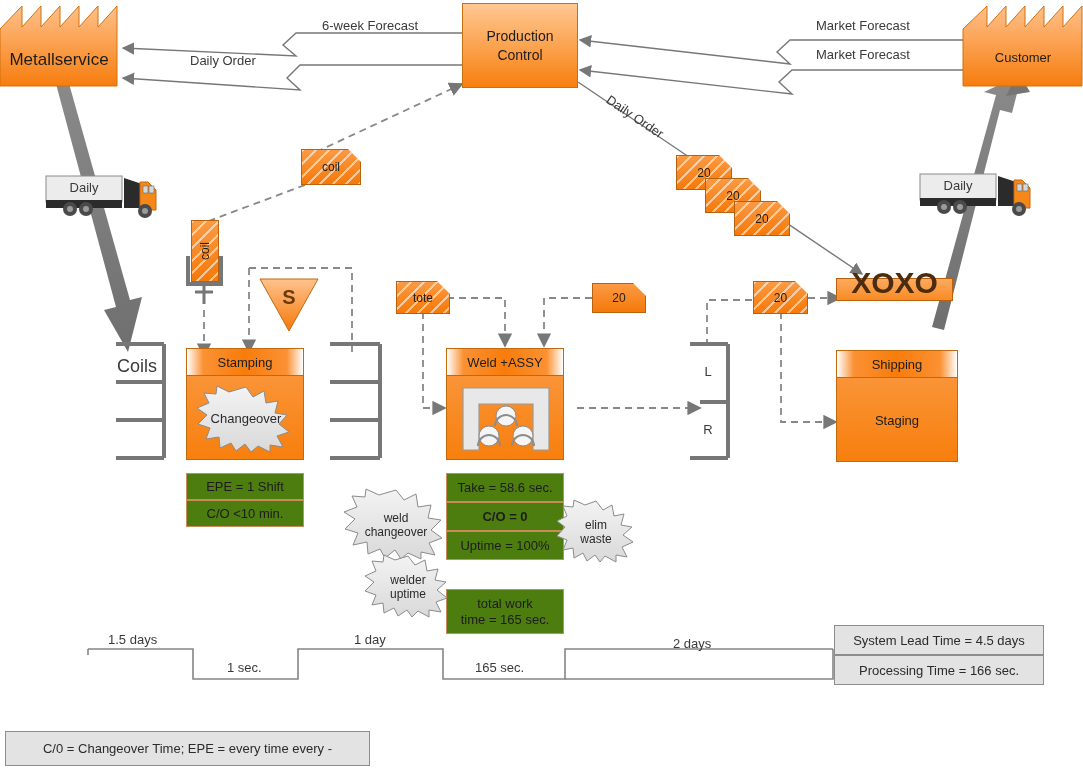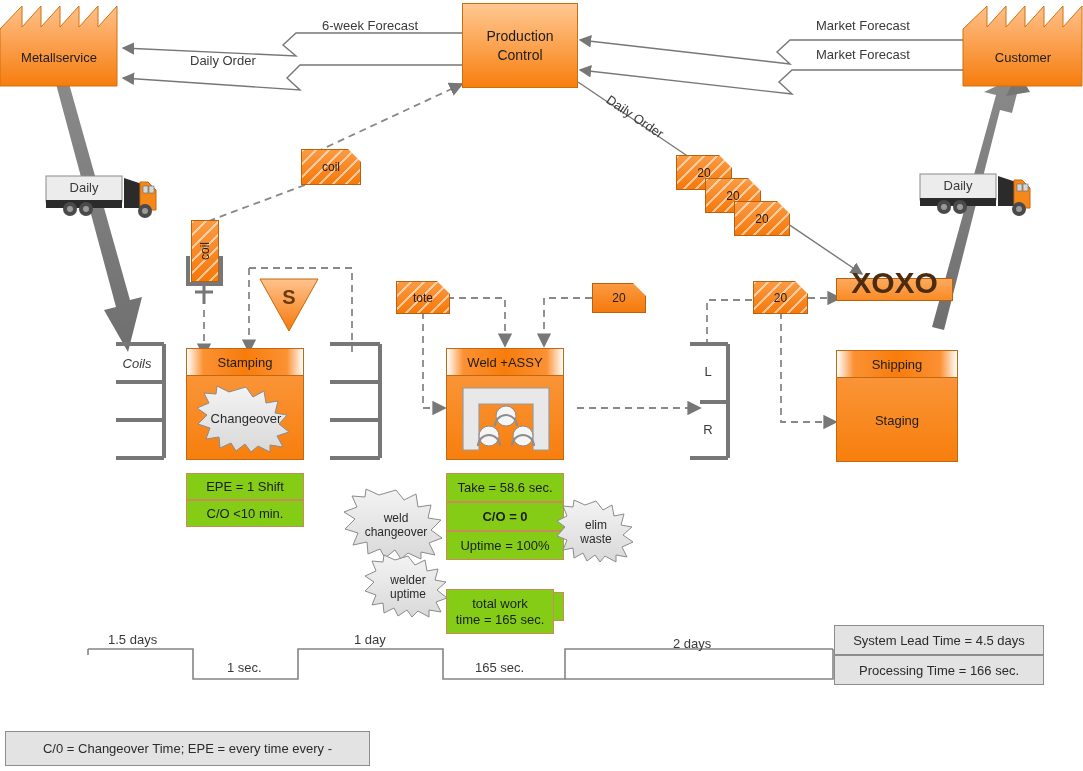--- a/index.html
+++ b/index.html
@@ -11,21 +11,21 @@
   
   .lbl{font-size:13px;color:#3a3a3a;white-space:nowrap;}
 
   
   .procbox{border:1px solid #c2690f;background:linear-gradient(#fb9b45,#f77f0d);}
   .proc-title{height:26px;border-bottom:1px solid #c2690f;
     background:linear-gradient(90deg,#ffffff 0%,#fb9134 14%,#f87c0a 50%,#fb9134 86%,#ffffff 100%);
     display:flex;align-items:center;justify-content:center;font-size:13px;color:#1d1d1d;}
   .proc-body{position:relative;width:100%;}
 
-  .databox{border:1px solid #c98b5a;background:#84cc16;
+  .databox{border:1px solid #c98b5a;background:#4d7c0f;
     display:flex;align-items:center;justify-content:center;
     font-size:13px;color:#1d1d1d;text-align:center;line-height:16px;}
 
   .greybox{border:1px solid #8d8d8d;background:#e3e3e3;
     display:flex;align-items:center;justify-content:center;
     font-size:13px;color:#2b2b2b;text-align:center;}
 
   
   .kanban{border:1px solid #b9620d;display:flex;align-items:center;justify-content:center;
     font-size:12px;color:#1d1d1d;}
@@ -130,21 +130,21 @@
   <div class="abs" style="left:0;top:5;width:118px;height:82px;top:5px;">
     <svg width="118" height="82">
       <defs>
         <linearGradient id="pg1" x1="0" y1="0" x2="0" y2="1">
           <stop offset="0" stop-color="#ffc08a"></stop>
             <stop offset="1" stop-color="#f67d0e"></stop>
         </linearGradient>
       </defs>
       <path d="M0,24 L0,81 L117,81 L117,1 L98,22 L98,1 L79,22 L79,1 L60,22 L60,1 L41,22 L41,1 L22,22 L22,1 Z" fill="url(#pg1)" stroke="#d0710f" stroke-width="1"></path>
     </svg>
-    <div class="abs lbl" style="left:0;top:45px;width:118px;text-align:center;font-size:13px;color:#1d1d1d;">Metallservice</div>
+    <div class="abs lbl" style="left:0;top:45px;width:118px;text-align:center;font-size:17px;color:#1d1d1d;">Metallservice</div>
   </div>
 
   <div class="abs" style="left:963px;top:5px;width:120px;height:82px;">
     <svg width="120" height="82">
       <path d="M0,24 L0,81 L119,81 L119,1 L100,22 L100,1 L81,22 L81,1 L62,22 L62,1 L43,22 L43,1 L24,22 L24,1 Z" fill="url(#pg1)" stroke="#d0710f" stroke-width="1"></path>
     </svg>
     <div class="abs lbl" style="left:0;top:45px;width:120px;text-align:center;font-size:13px;color:#1d1d1d;">Customer</div>
   </div>
 
   <div class="abs" style="left:462px;top:3px;width:116px;height:85px;
@@ -247,21 +247,21 @@
   <div class="abs" style="left:106px;top:342px;width:60px;height:118px;">
     <svg width="60" height="118">
       <g stroke="#777777" stroke-width="4" fill="none">
         <path d="M58,2 L10,2"></path>
           <path d="M58,2 L58,116"></path>
         <path d="M58,40 L10,40"></path>
           <path d="M58,78 L10,78"></path>
           <path d="M58,116 L10,116"></path>
       </g>
     </svg>
-    <div class="abs lbl" style="left:2px;top:14px;width:58px;text-align:center;font-size:13px;font-style:italic;">Coils</div>
+    <div class="abs lbl" style="left:2px;top:14px;width:58px;text-align:center;font-size:18px;">Coils</div>
   </div>
 
   <div class="abs" style="left:328px;top:342px;width:58px;height:118px;">
     <svg width="58" height="118">
       <g stroke="#777777" stroke-width="4" fill="none">
         <path d="M2,2 L52,2"></path>
           <path d="M52,2 L52,116"></path>
         <path d="M2,40 L52,40"></path>
           <path d="M2,78 L52,78"></path>
           <path d="M2,116 L52,116"></path>
@@ -317,21 +317,21 @@
         <path d="M19,62 a11,11 0 0 1 22,0" fill="none" stroke="#8d8d8d" stroke-width="2"></path>
         <circle cx="64" cy="52" r="10" fill="#f5f5f5" stroke="#8d8d8d"></circle>
         <path d="M53,62 a11,11 0 0 1 22,0" fill="none" stroke="#8d8d8d" stroke-width="2"></path>
       </svg>
     </div>
   </div>
   <div class="abs databox" style="left:446px;top:473px;width:118px;height:29px;">Take = 58.6 sec.</div>
   <div class="abs databox" style="left:446px;top:502px;width:118px;height:29px;font-weight:bold;">C/O = 0</div>
   <div class="abs databox" style="left:446px;top:531px;width:118px;height:29px;">Uptime = 100%</div>
   <div class="abs databox" style="left:446px;top:560px;width:118px;height:29px;margin-top:32px;">2 Shifts</div>
-  <div class="abs databox" style="left:446px;top:589px;width:108px;height:45px;white-space:pre-line;">total work
+  <div class="abs databox" style="left:446px;top:589px;width:118px;height:45px;white-space:pre-line;">total work
 time = 165 sec.</div>
 
   <div class="abs" style="left:342px;top:489px;width:108px;height:70px;">
     <svg width="108" height="70">
       <path d="M54,1 L62,11 L74,5 L76,18 L89,16 L86,29 L99,31 L89,41 L100,49 L87,54 L93,66
                L79,63 L79,70 L66,64 L59,70 L53,61 L43,69 L38,60 L26,65 L25,53 L11,56 L16,44
                L3,40 L13,30 L2,23 L15,18 L10,7 L23,8 L24,0 L37,6 Z" fill="url(#bg1)" stroke="#8b8b8b"></path>
       <defs>
           <linearGradient id="bg1b" x1="0" y1="0" x2="0" y2="1">
         <stop offset="0" stop-color="#f3f3f3"></stop>

